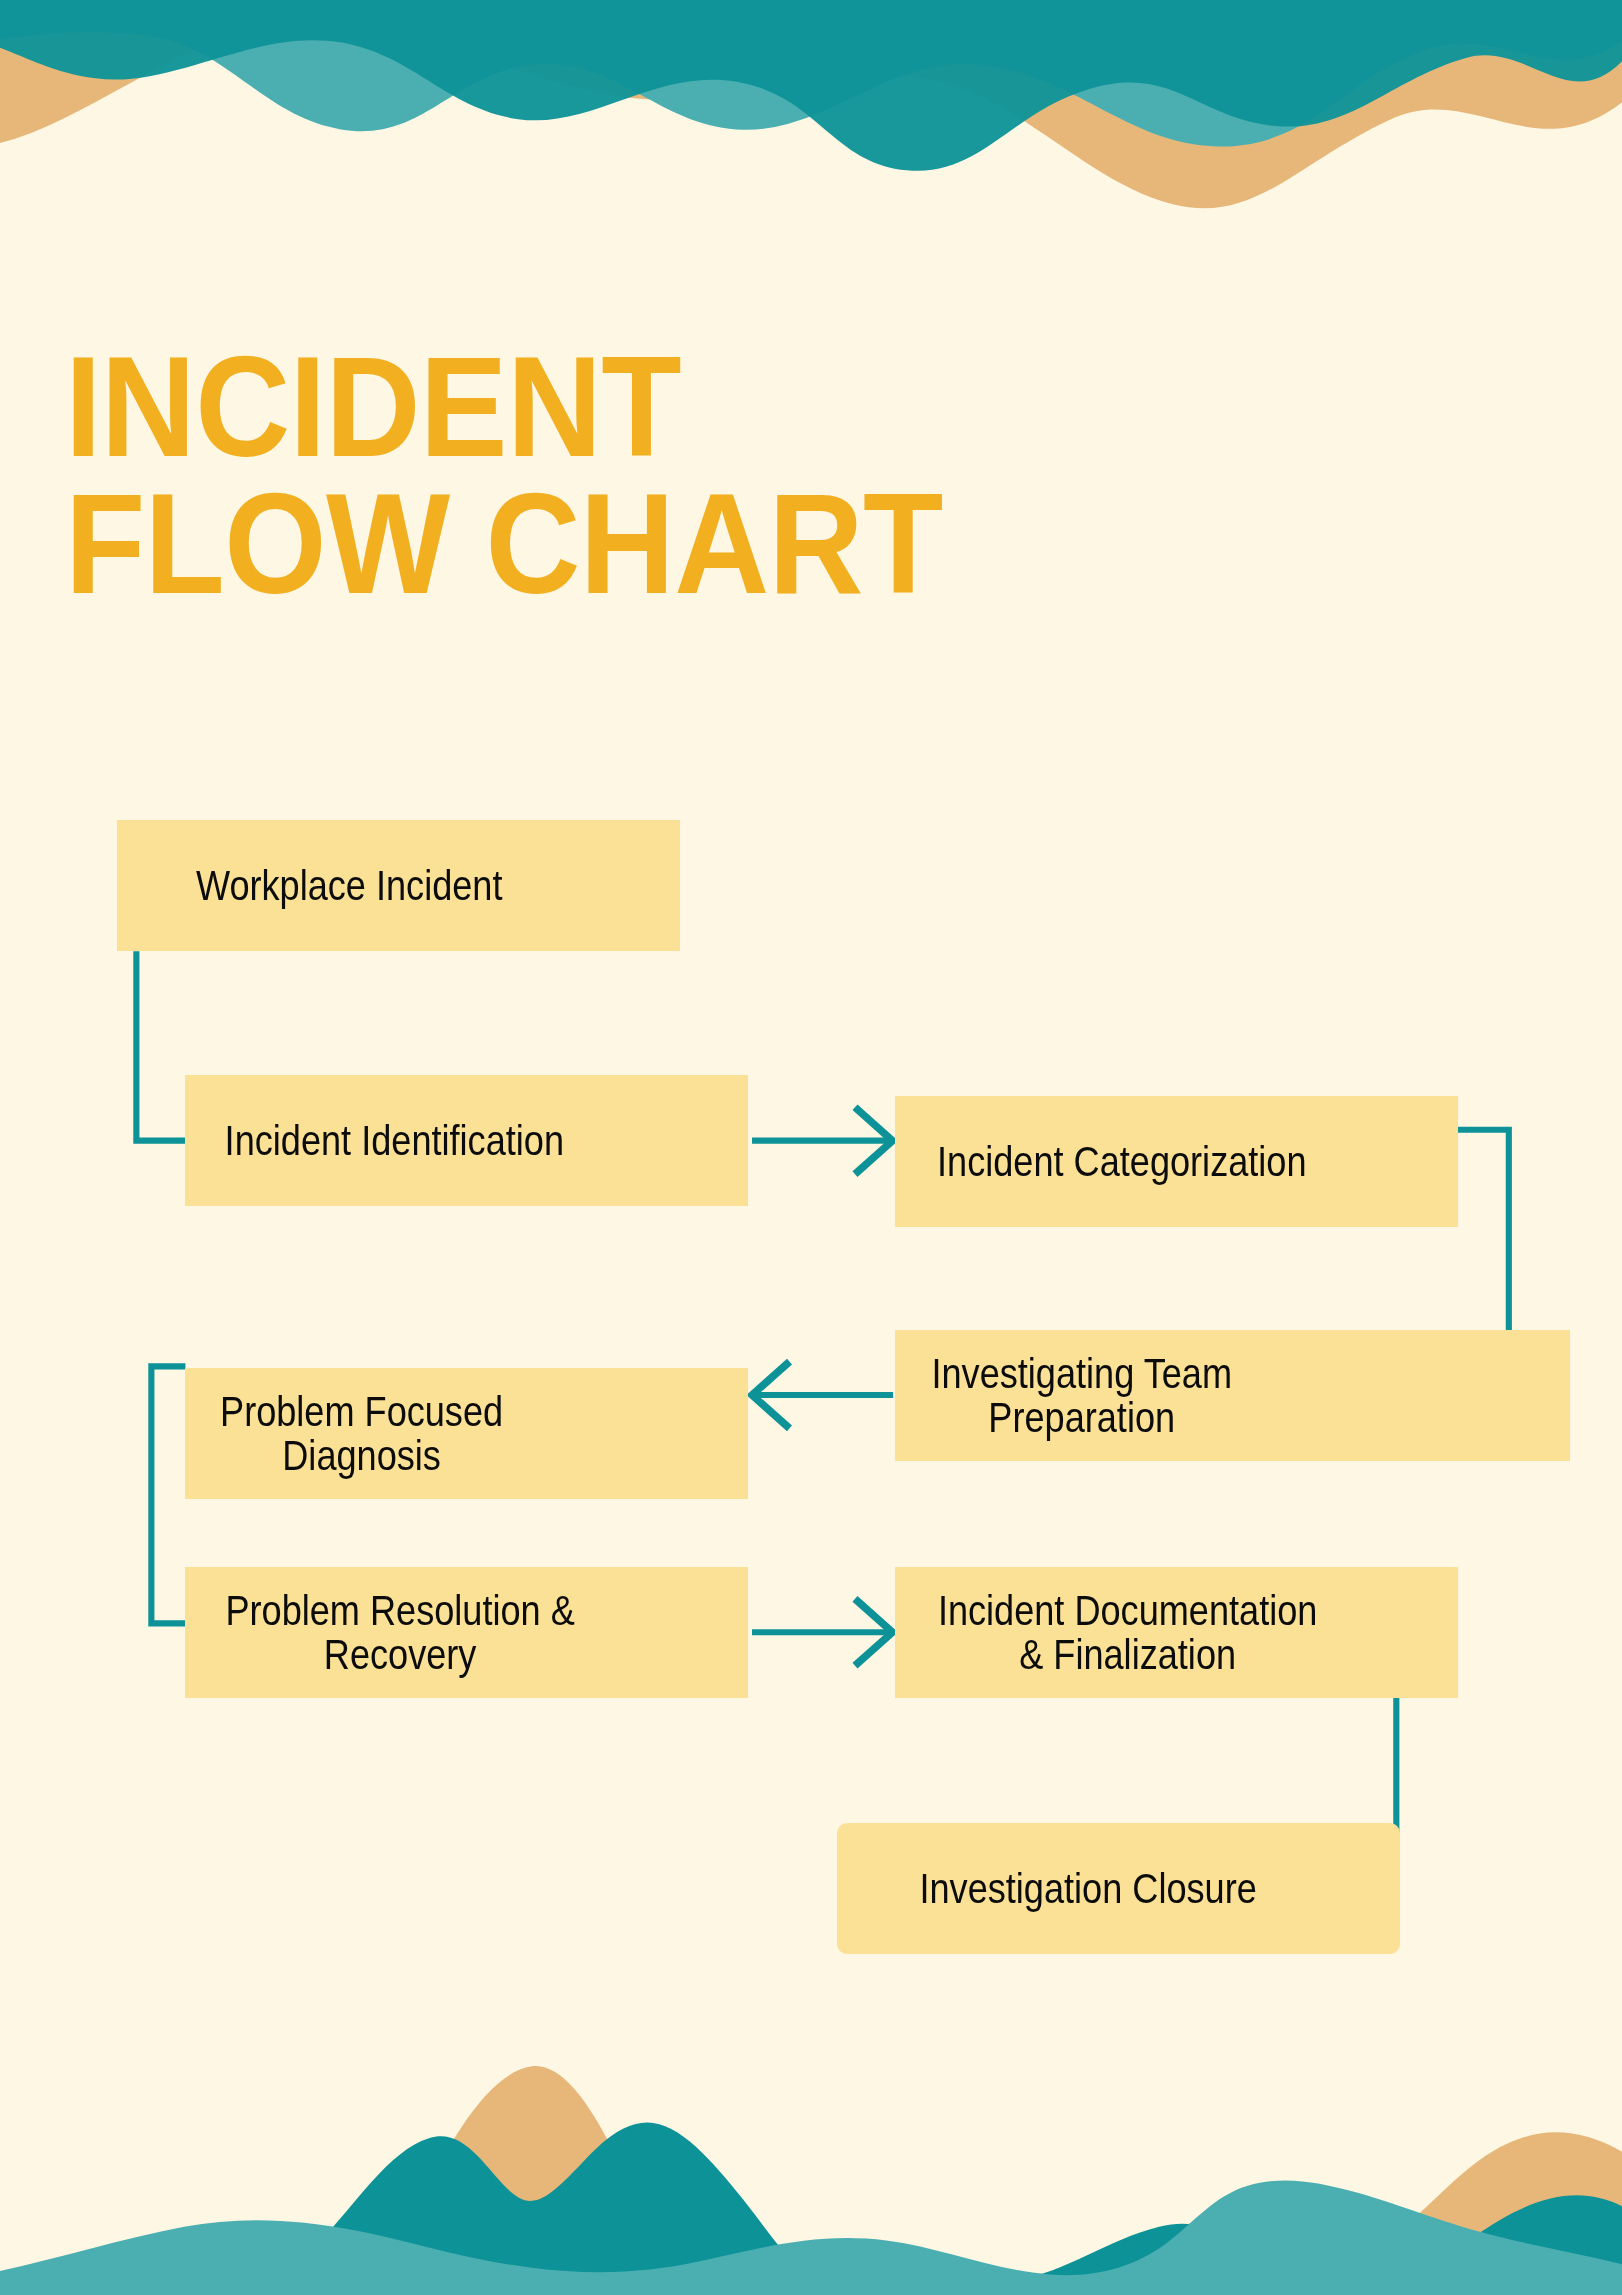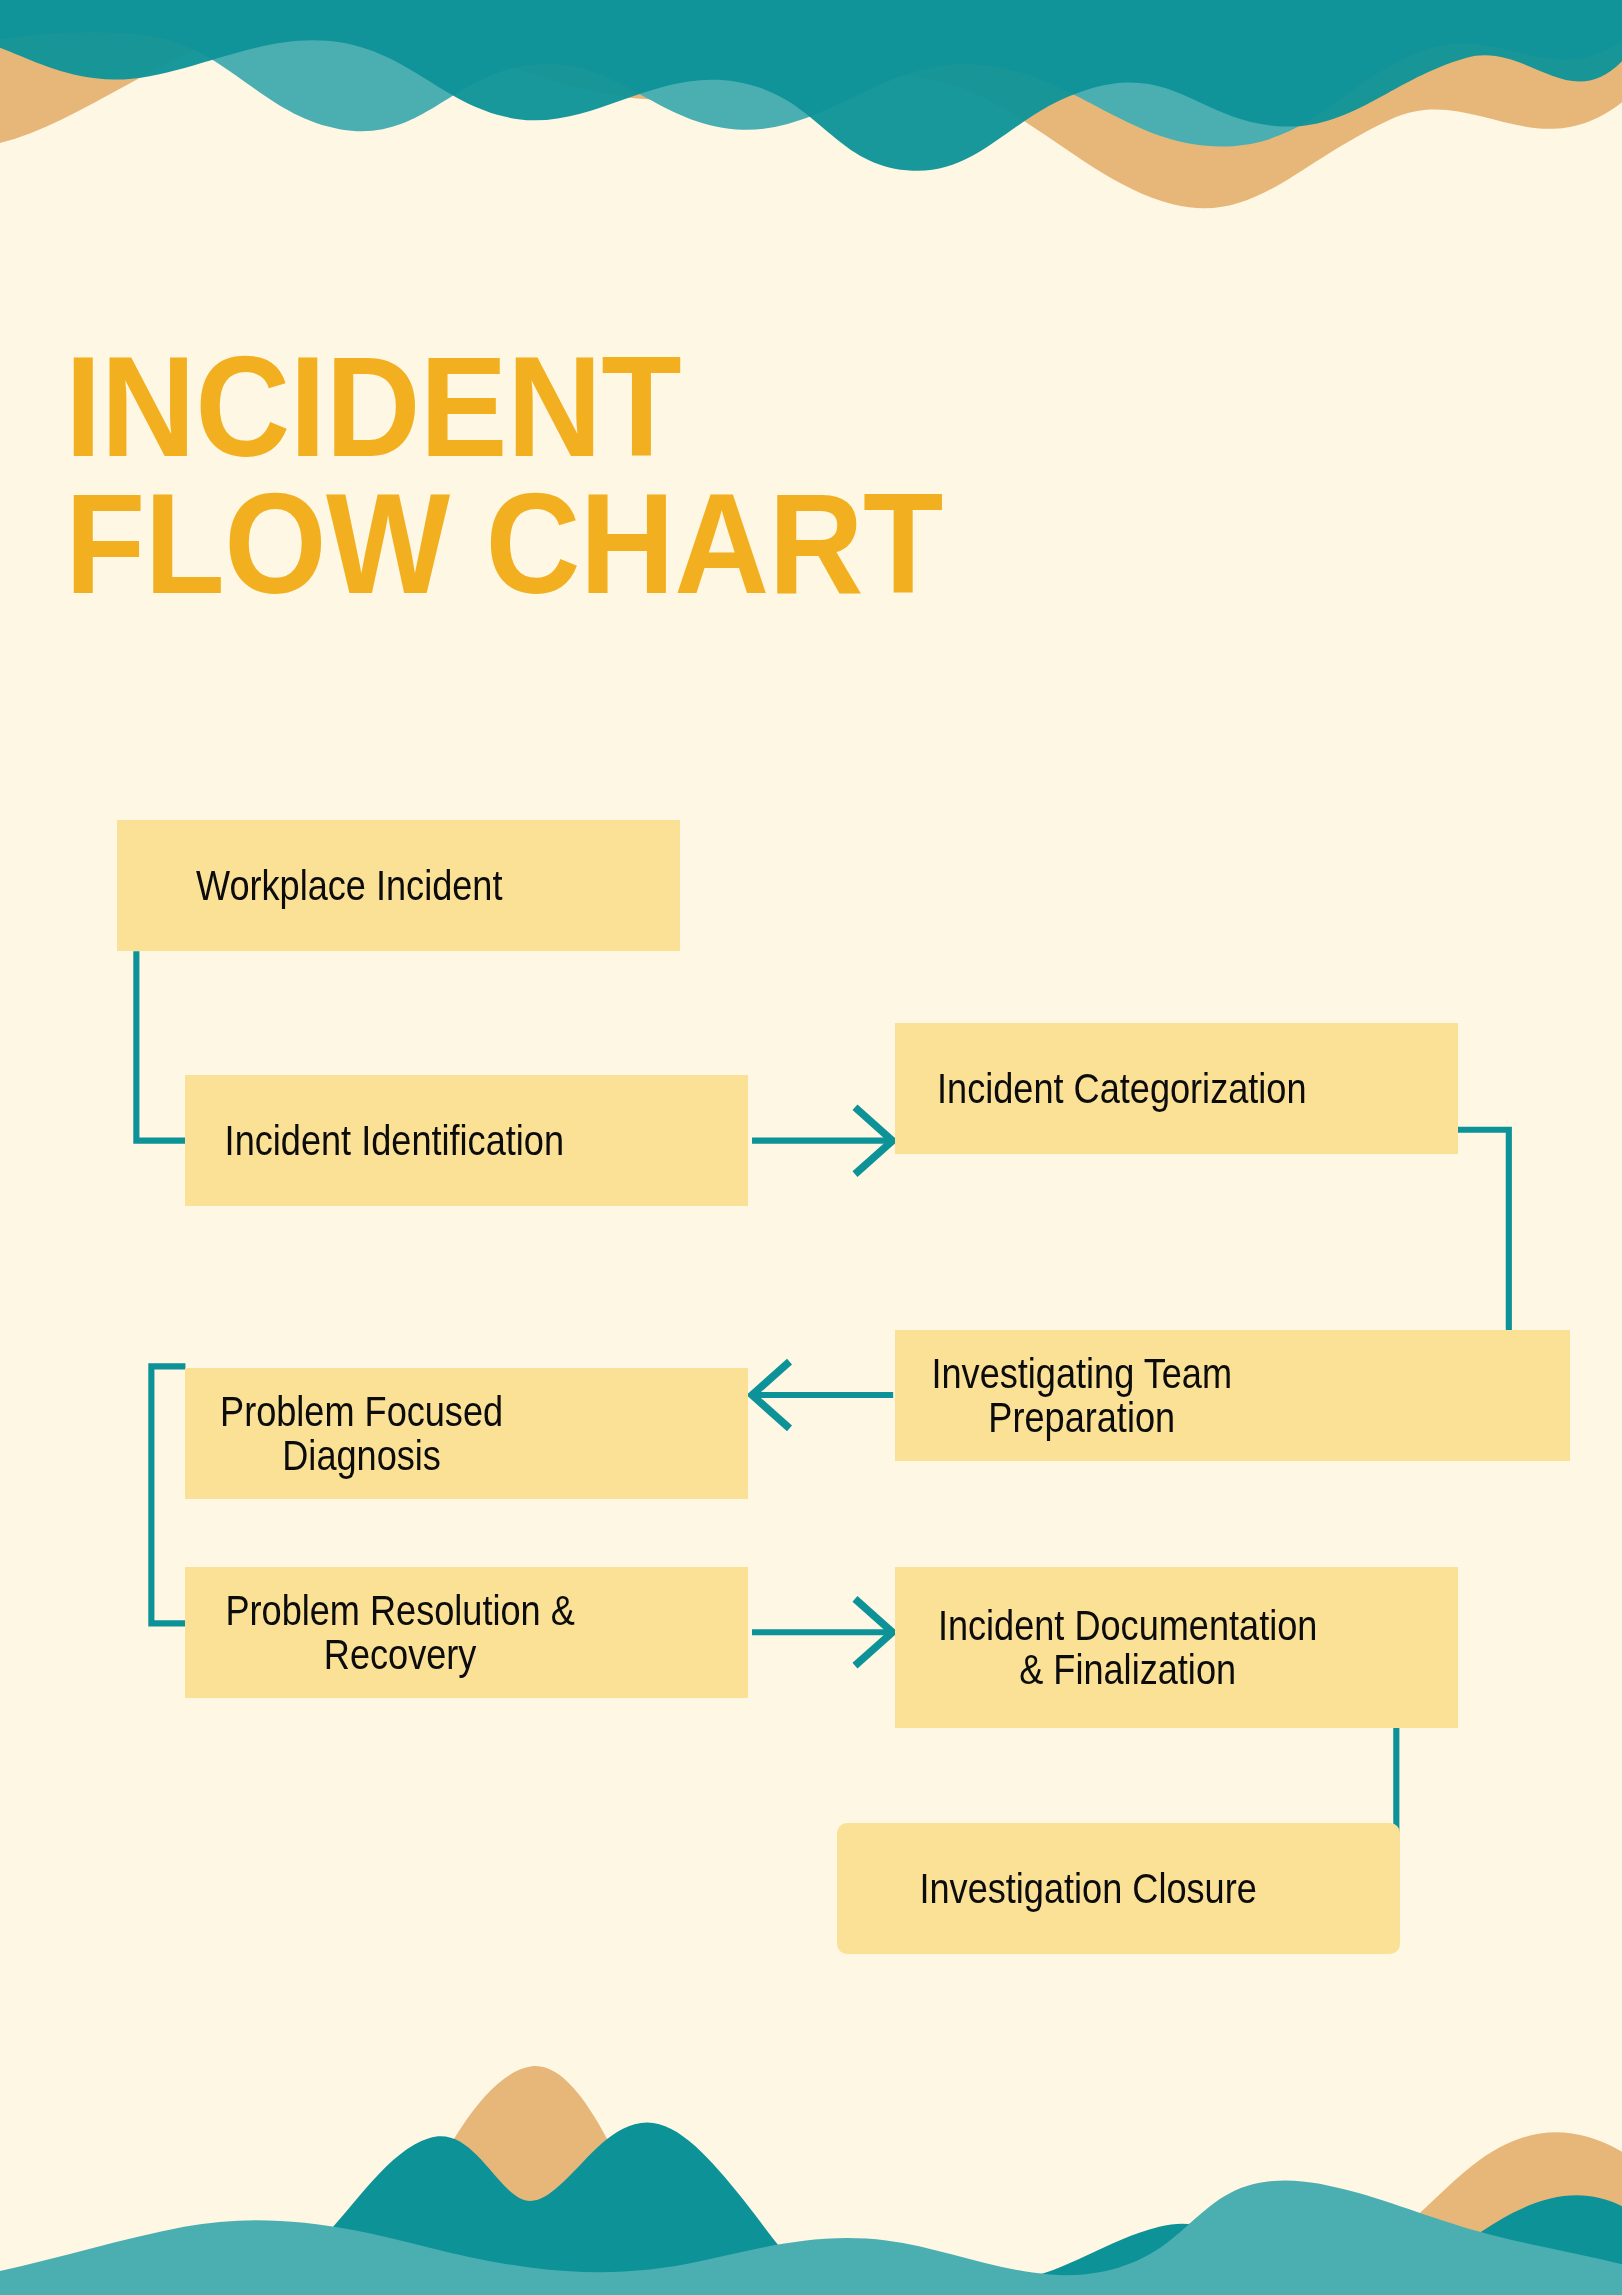--- a/index.html
+++ b/index.html
@@ -67,25 +67,25 @@
     text-align: center;
     font-weight: 400;
     transform: scaleX(0.86);
     transform-origin: center;
     white-space: pre-line;
   }
 
   
   #node-workplace-incident   { left: 117px;  top: 820px; width: 563px;  height: 131px; justify-content: flex-start; padding-left: 54px; }
   #node-incident-identification { left: 185px; top: 1075px; width: 563px; height: 131px; }
-  #node-incident-categorization { left: 895px; top: 1023px; width: 563px; height: 131px; }
+  #node-incident-categorization { left: 895px; top: 1096px; width: 563px; height: 131px; }
   #node-problem-focused-diagnosis { left: 185px; top: 1368px; width: 563px; height: 131px; }
   #node-investigating-team-preparation { left: 895px; top: 1330px; width: 675px; height: 131px; }
   #node-problem-resolution-recovery { left: 185px; top: 1567px; width: 563px; height: 131px; }
-  #node-incident-documentation-finalization { left: 895px; top: 1567px; width: 563px; height: 161px; }
+  #node-incident-documentation-finalization { left: 895px; top: 1567px; width: 563px; height: 131px; }
   #node-investigation-closure { left: 837px; top: 1823px; width: 563px; height: 131px; justify-content: flex-start; padding-left: 55px; border-radius: 10px;}
 
   
   #connectors {
     position: absolute;
     left: 0;
     top: 0;
     width: 1622px;
     height: 2295px;
     pointer-events: none;

